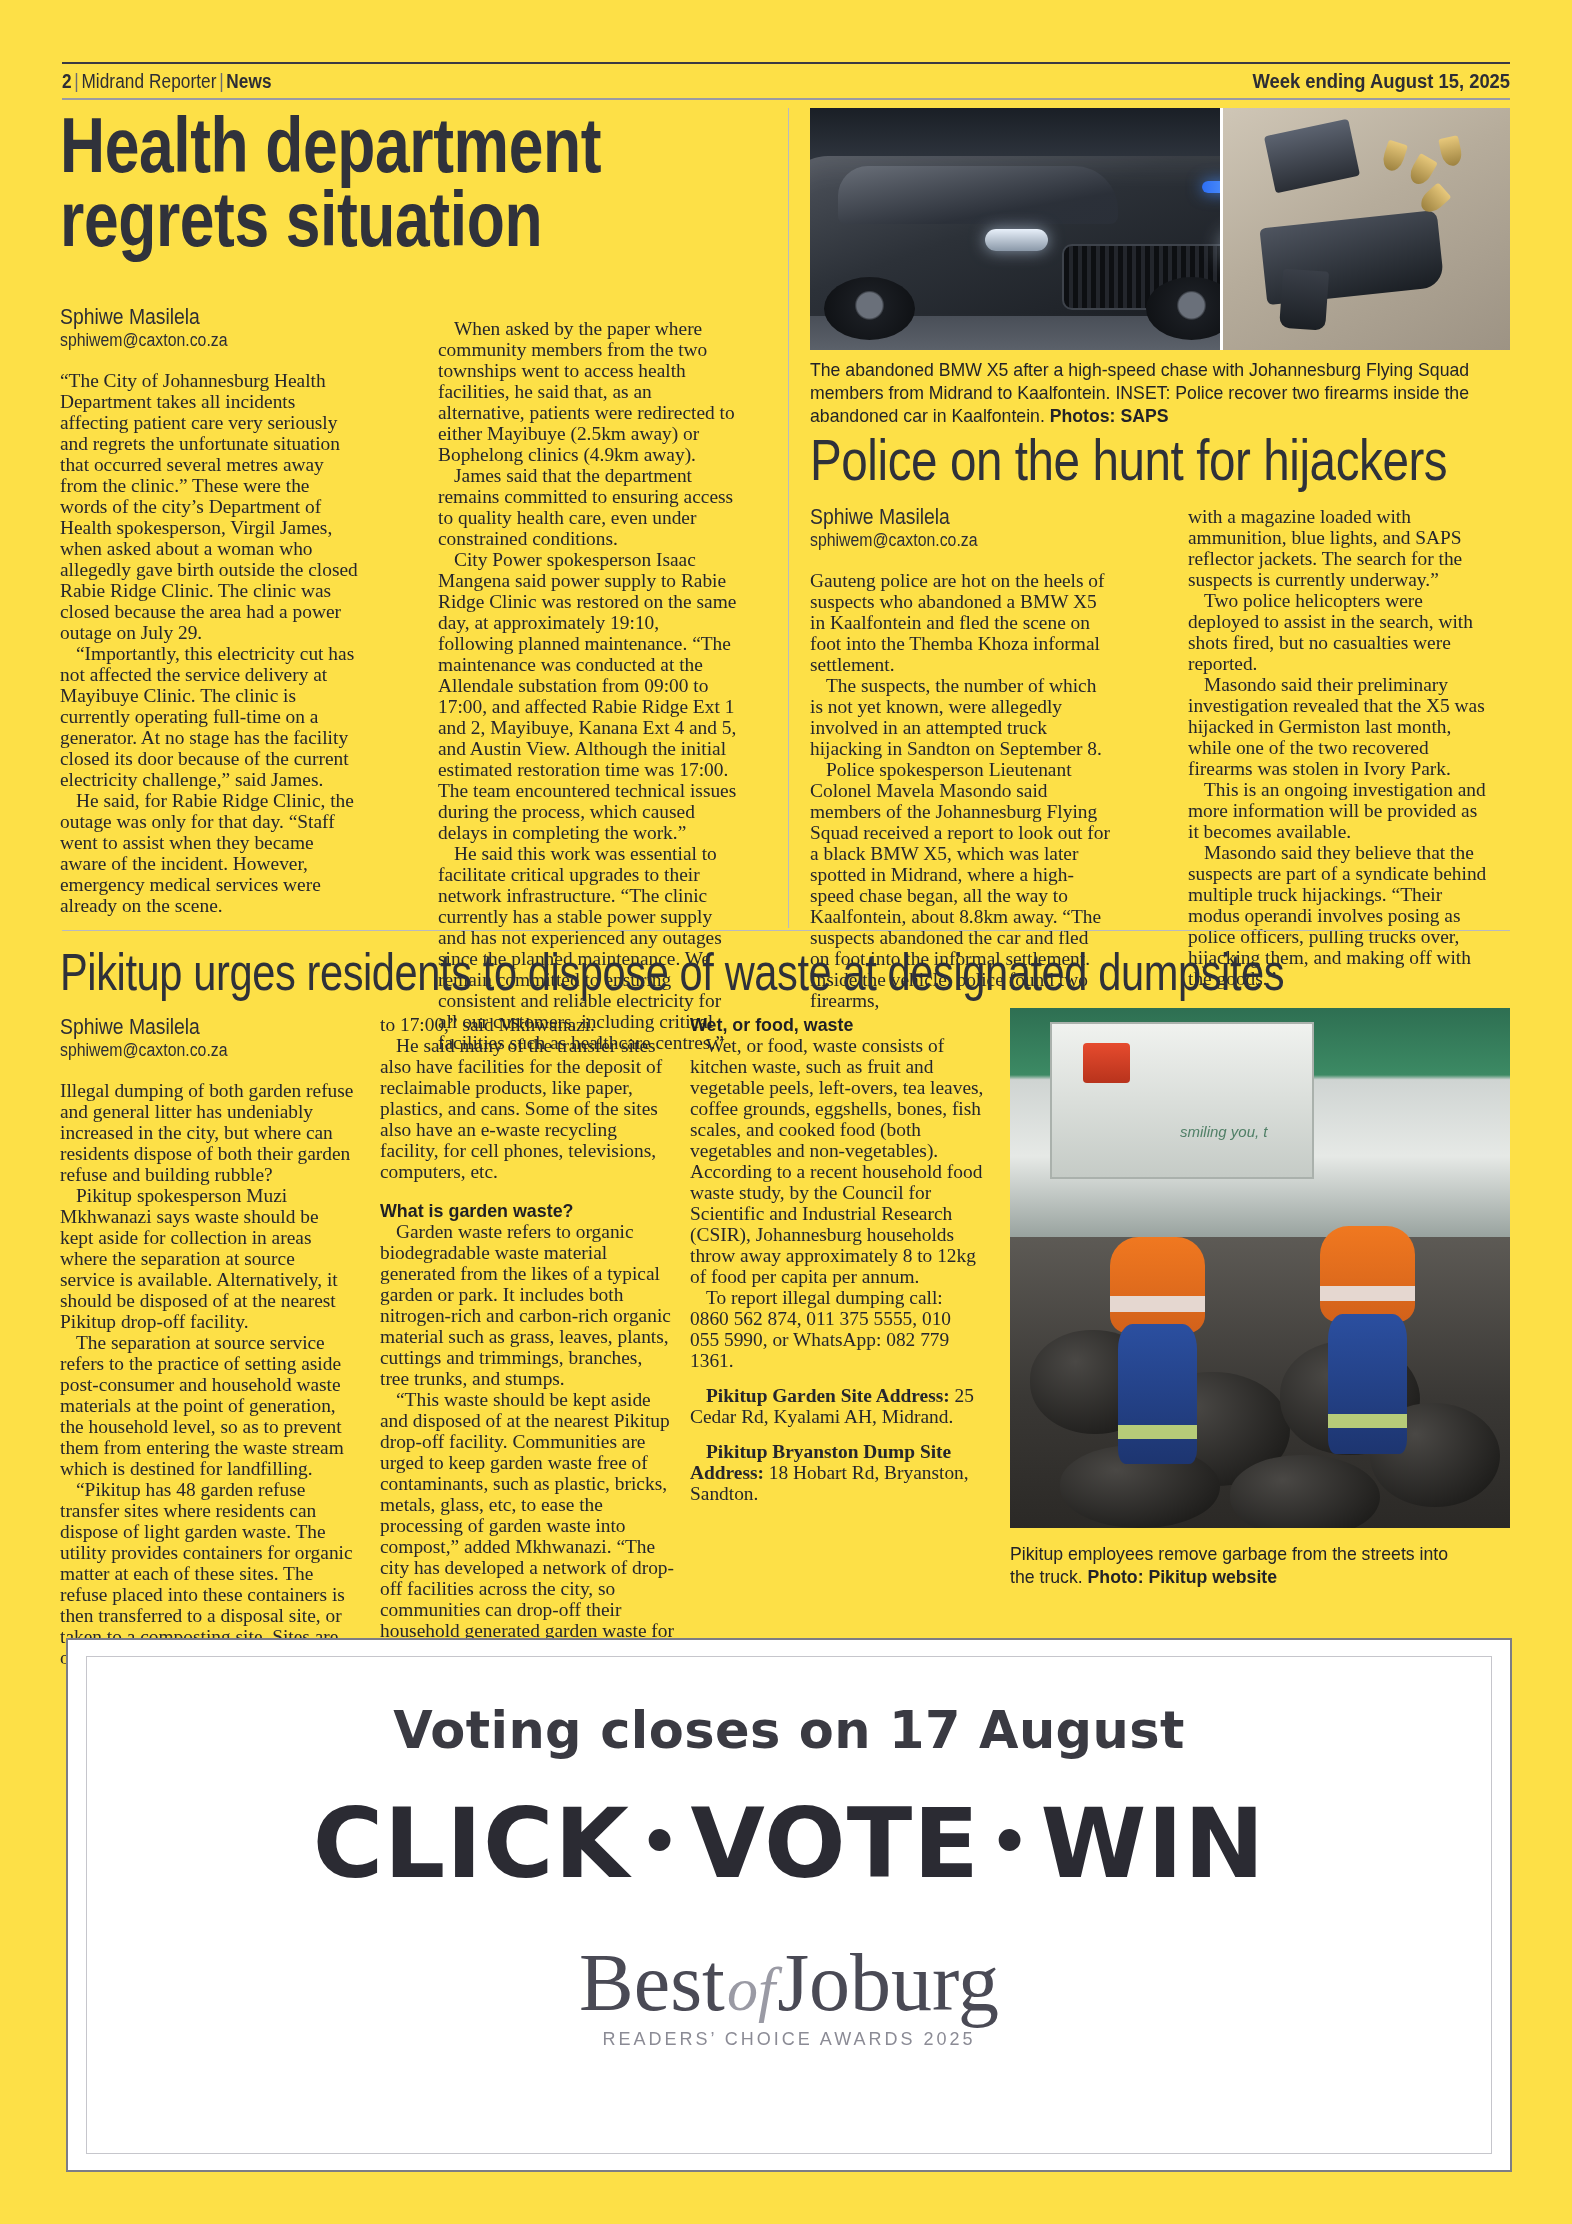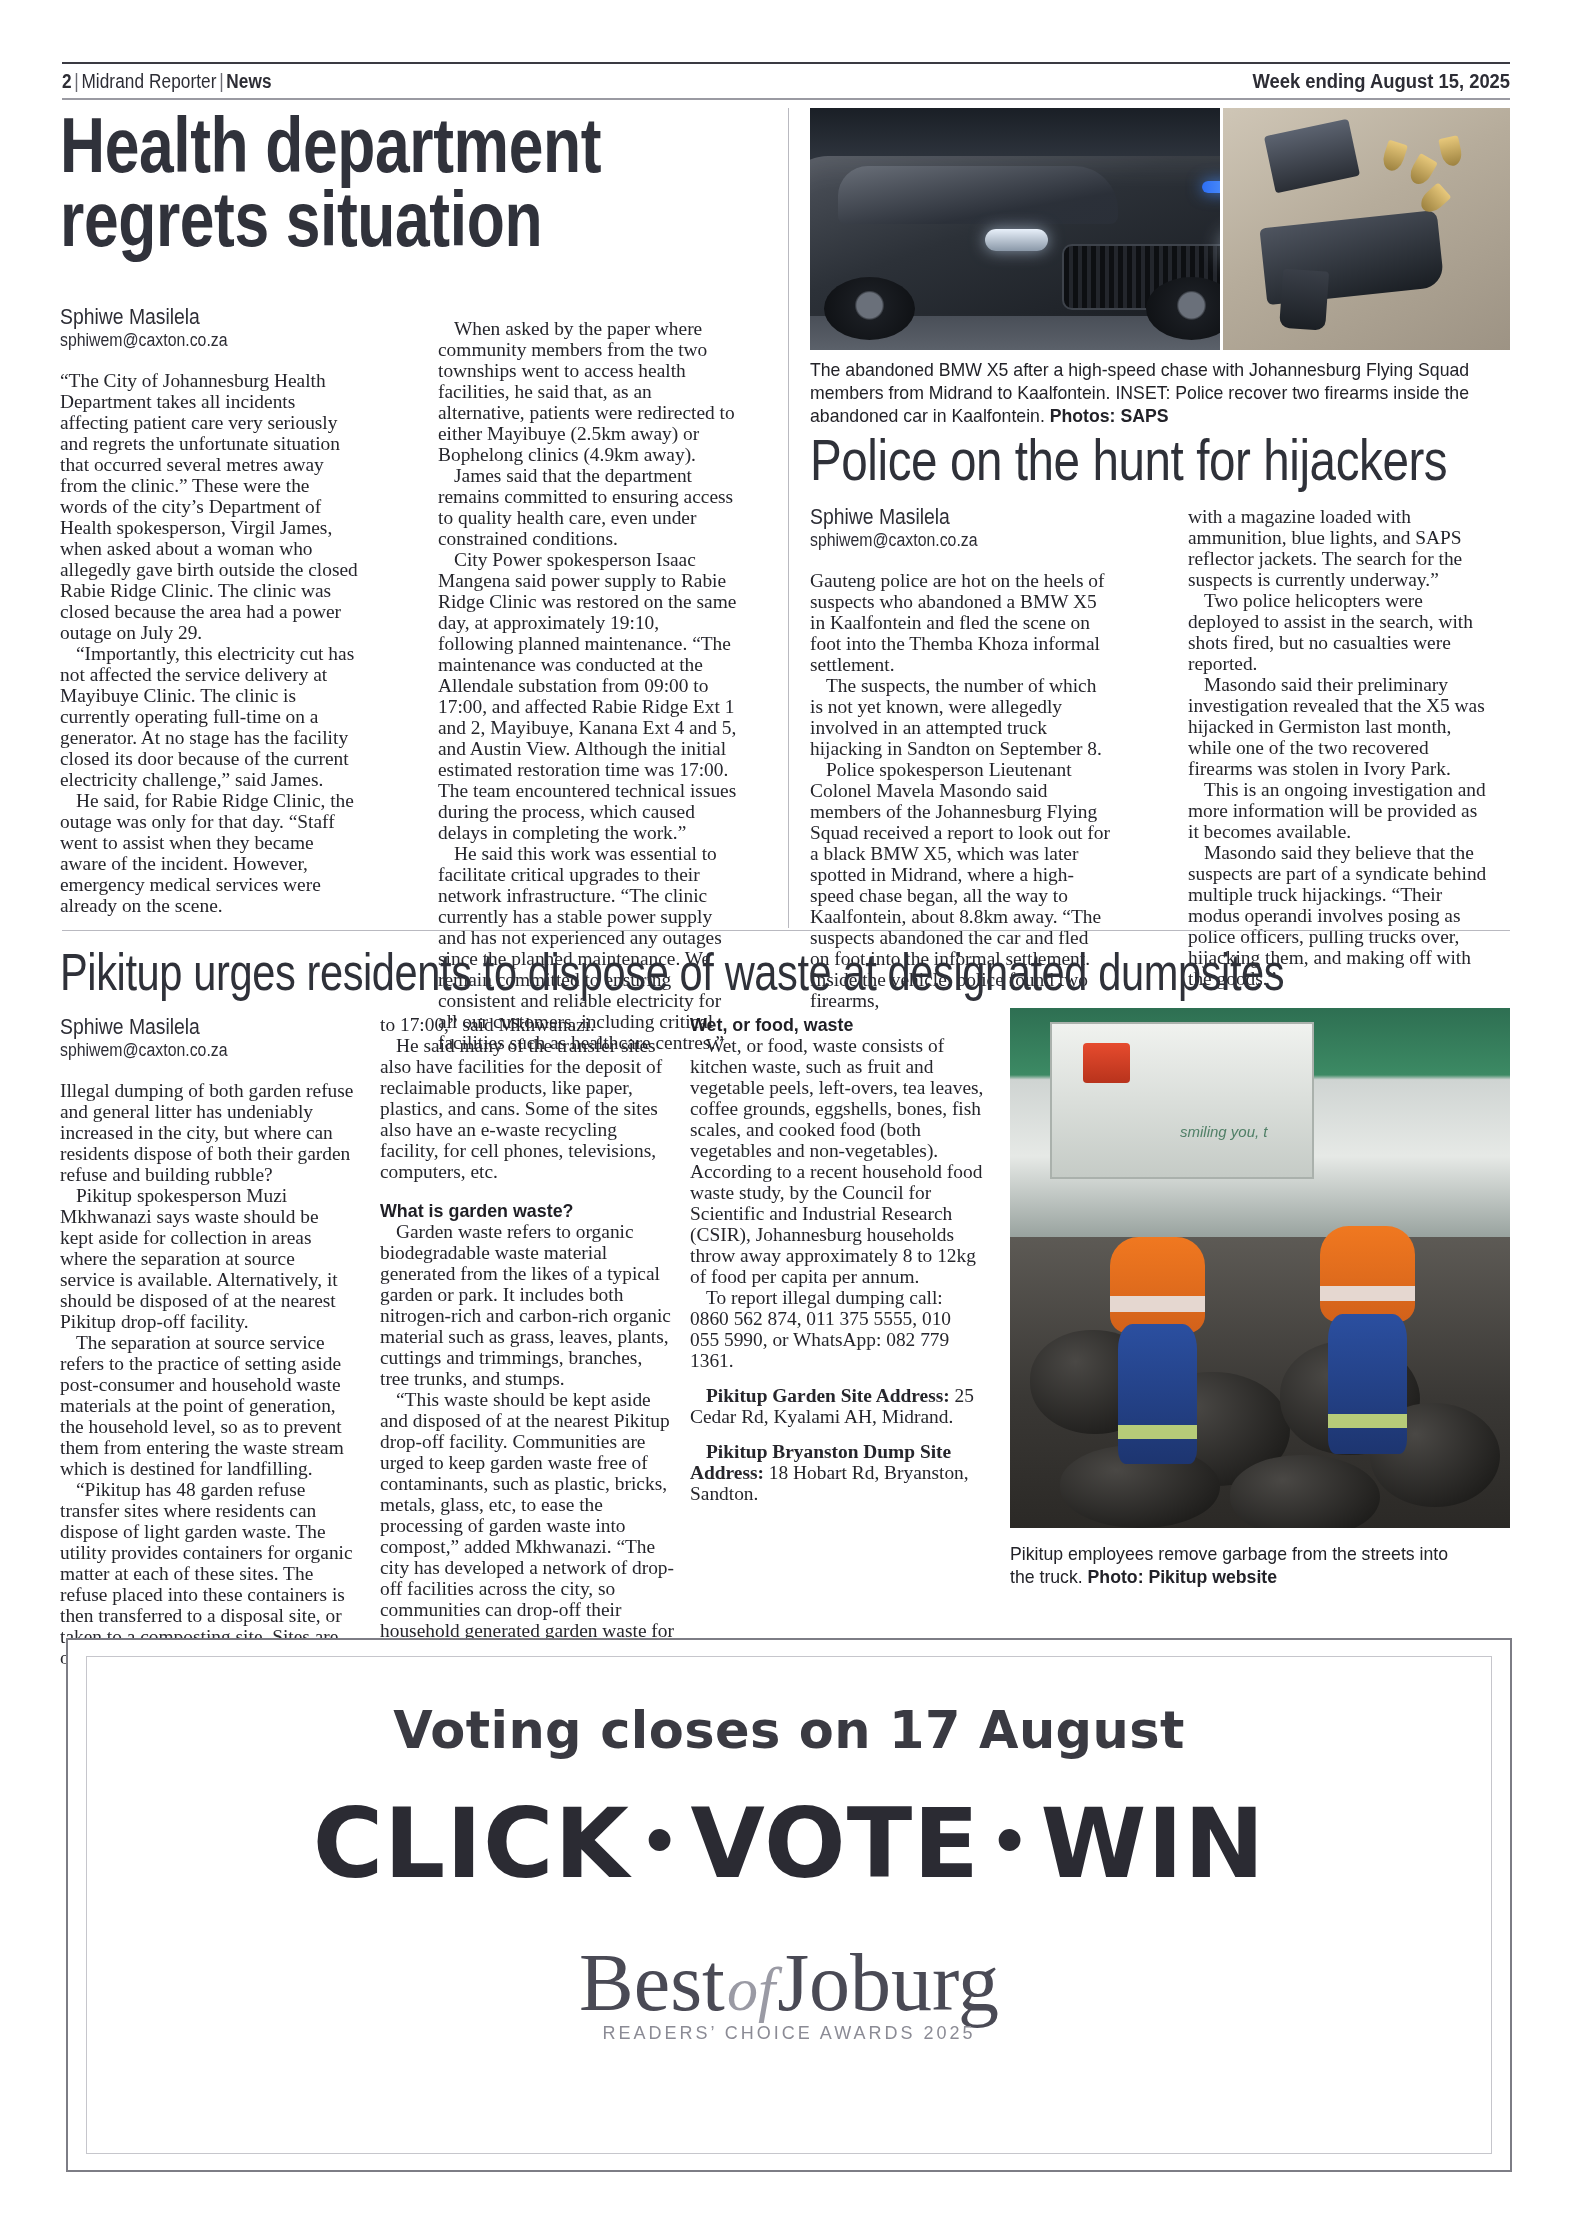--- a/index.html
+++ b/index.html
@@ -4,21 +4,21 @@
 <style>
   html, body {
     margin: 0;
     padding: 0;
     background: #8a8a8a;
   }
   .page {
     position: relative;
     width: 1572px;
     height: 2224px;
-    background: #ffffff;
+    background: #fde047;
     overflow: hidden;
     font-family: "Liberation Serif", serif;
     color: #1d1d1f;
   }
 
   
   .masthead {
     position: absolute;
     left: 62px;
     top: 62px;
@@ -352,20 +352,21 @@
     color: #4a4a55;
     letter-spacing: 0px;
   }
   .ad-logo .bj .of {
     font-style: italic;
     font-size: 62px;
     color: #9a9aa4;
     padding: 0 2px;
   }
   .ad-logo .sub {
+    margin-top: 6px;
     font-family: "Liberation Sans", sans-serif;
     font-size: 18px;
     letter-spacing: 3px;
     color: #8b8b95;
   }
 </style>
 </head>
 <body>
 
 <div class="page">

